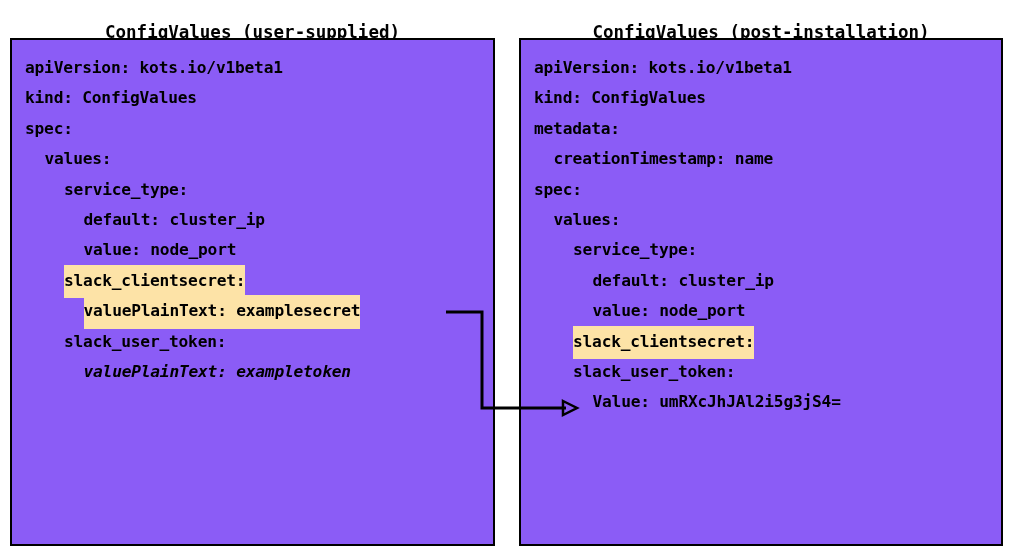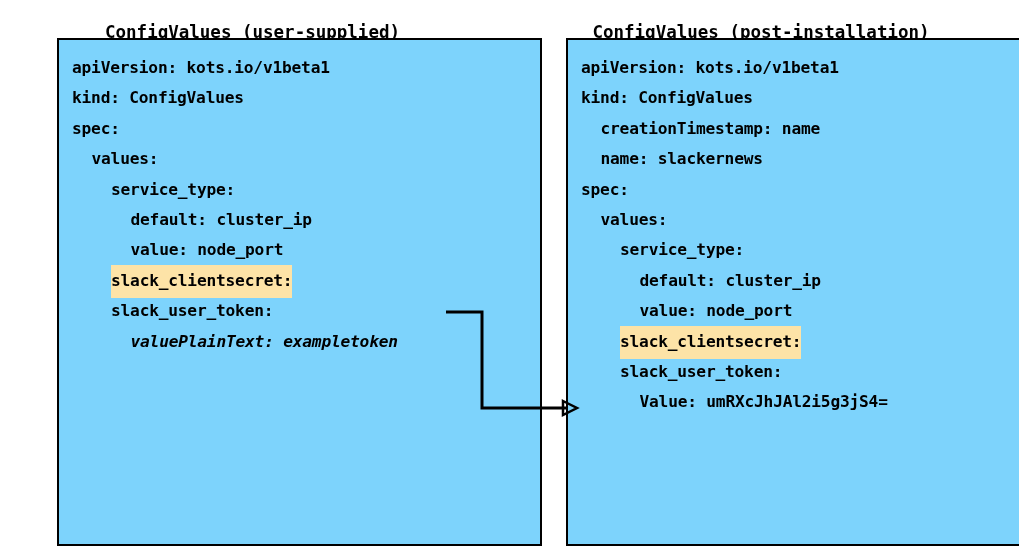--- a/index.html
+++ b/index.html
@@ -40,25 +40,24 @@
     letter-spacing: 0px;
     color: #000000;
     white-space: pre;
     line-height: 24px;
     margin-top: 12px;
   }
 
   .panel-box {
     position: absolute;
     left: 0;
-    background: #7dd3fc;
+    background: #8b5cf6;
     border: 2px solid #000000;
     box-sizing: border-box;
     overflow: hidden;
-    margin-left: 47px;
   }
 
   .code-block {
     position: absolute;
     left: 13px;
     top: 12px;
     right: 4px;
   }
 
   .code-line {
@@ -102,34 +101,35 @@
     <div class="panel-box" style="top:30px; width:485px; height:508px;">
       <div class="code-block">
           <div class="code-line" style="padding-left: 0px;"><span class="seg">apiVersion: kots.io/v1beta1</span></div>
           <div class="code-line" style="padding-left: 0px;"><span class="seg">kind: ConfigValues</span></div>
           <div class="code-line" style="padding-left: 0px;"><span class="seg">spec:</span></div>
           <div class="code-line" style="padding-left: 19.5px;"><span class="seg">values:</span></div>
           <div class="code-line" style="padding-left: 39px;"><span class="seg">service_type:</span></div>
           <div class="code-line" style="padding-left: 58.5px;"><span class="seg">default: cluster_ip</span></div>
           <div class="code-line" style="padding-left: 58.5px;"><span class="seg">value: node_port</span></div>
           <div class="code-line hl" style="padding-left: 39px;"><span class="seg">slack_clientsecret:</span></div>
+          <div class="code-line hl" style="padding-left: 58.5px;"><span class="seg">valuePlainText: examplesecret</span></div>
           <div class="code-line" style="padding-left: 39px;"><span class="seg">slack_user_token:</span></div>
           <div class="code-line" style="padding-left: 58.5px; font-style: italic;"><span class="seg">valuePlainText: exampletoken</span></div>
         </div>
     </div>
   </div>
 
   <div class="panel" style="left:519px; top:8px; width:484px; height:540px;">
     <div class="panel-title">ConfigValues (post-installation)</div>
     <div class="panel-box" style="top:30px; width:484px; height:508px;">
       <div class="code-block">
           <div class="code-line" style="padding-left: 0px;"><span class="seg">apiVersion: kots.io/v1beta1</span></div>
           <div class="code-line" style="padding-left: 0px;"><span class="seg">kind: ConfigValues</span></div>
+          <div class="code-line" style="padding-left: 0px;"><span class="seg">metadata:</span></div>
           <div class="code-line" style="padding-left: 19.5px;"><span class="seg">creationTimestamp: name</span></div>
-          <div class="code-line" style="padding-left: 19.5px;"><span class="seg">name: slackernews</span></div>
           <div class="code-line" style="padding-left: 0px;"><span class="seg">spec:</span></div>
           <div class="code-line" style="padding-left: 19.5px;"><span class="seg">values:</span></div>
           <div class="code-line" style="padding-left: 39px;"><span class="seg">service_type:</span></div>
           <div class="code-line" style="padding-left: 58.5px;"><span class="seg">default: cluster_ip</span></div>
           <div class="code-line" style="padding-left: 58.5px;"><span class="seg">value: node_port</span></div>
           <div class="code-line hl" style="padding-left: 39px;"><span class="seg">slack_clientsecret:</span></div>
           <div class="code-line" style="padding-left: 39px;"><span class="seg">slack_user_token:</span></div>
           <div class="code-line" style="padding-left: 58.5px;"><span class="seg">Value: umRXcJhJAl2i5g3jS4=</span></div>
         </div>
     </div>

